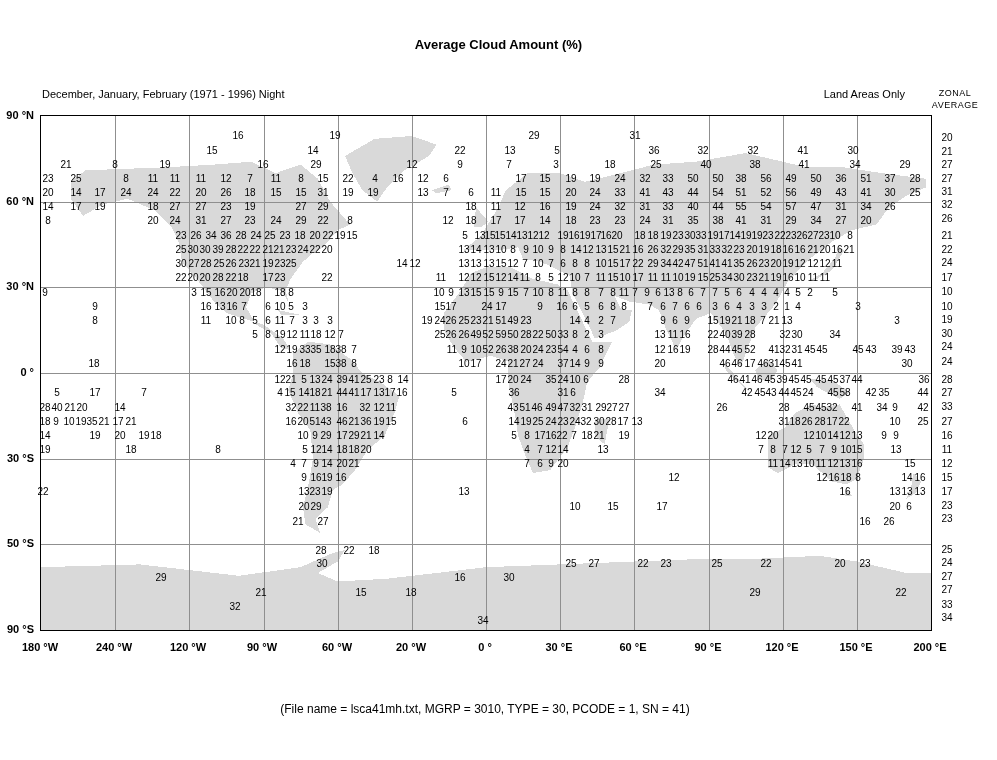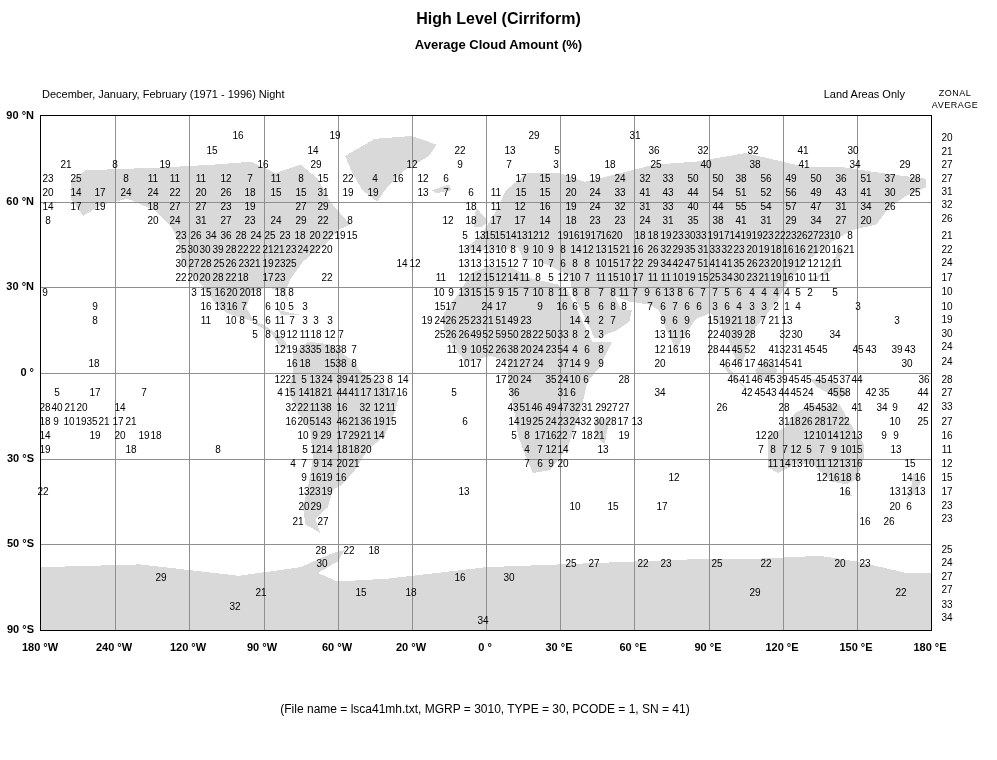--- a/index.html
+++ b/index.html
@@ -22,21 +22,20 @@
   .lon-label{position:absolute;top:641px;width:64px;text-align:center;
         font-size:11px;font-weight:bold;}
   #global-avg{top:668px;left:40px;width:890px;text-align:center;font-size:10px;white-space:pre;}
   #file-info{top:702px;left:40px;width:890px;text-align:center;font-size:12px;}
 </style>
 </head>
 <body>
 
 <div id="page">
 
-  <div id="title" class="abs">High Level (Cirriform)</div>
   <div id="subtitle" class="abs">Average Cloud Amount (%)</div>
   <div id="period" class="abs">December, January, February (1971 - 1996) Night</div>
   <div id="coverage" class="abs">Land Areas Only</div>
   <div id="zonal-hdr" class="abs">
     <div>ZONAL</div>
     <div>AVERAGE</div>
   </div>
 
   <div id="map-frame" class="abs">
     <svg id="land-svg" width="890" height="514" viewBox="0 0 890 514" shape-rendering="crispEdges">
@@ -921,17 +920,17 @@
       <div class="lon-label" style="left: 156px;">120 °W</div>
       <div class="lon-label" style="left: 230px;">90 °W</div>
       <div class="lon-label" style="left: 305px;">60 °W</div>
       <div class="lon-label" style="left: 379px;">20 °W</div>
       <div class="lon-label" style="left: 453px;">0 °</div>
       <div class="lon-label" style="left: 527px;">30 °E</div>
       <div class="lon-label" style="left: 601px;">60 °E</div>
       <div class="lon-label" style="left: 676px;">90 °E</div>
       <div class="lon-label" style="left: 750px;">120 °E</div>
       <div class="lon-label" style="left: 824px;">150 °E</div>
-      <div class="lon-label" style="left: 898px;">180 °E</div>
+      <div class="lon-label" style="left: 898px;">200 °E</div>
     </div>
 
   <div id="file-info" class="abs">(File name = lsca41mh.txt, MGRP = 3010, TYPE = 30, PCODE = 1, SN = 41)</div>
 </div>
 
 </body></html>

